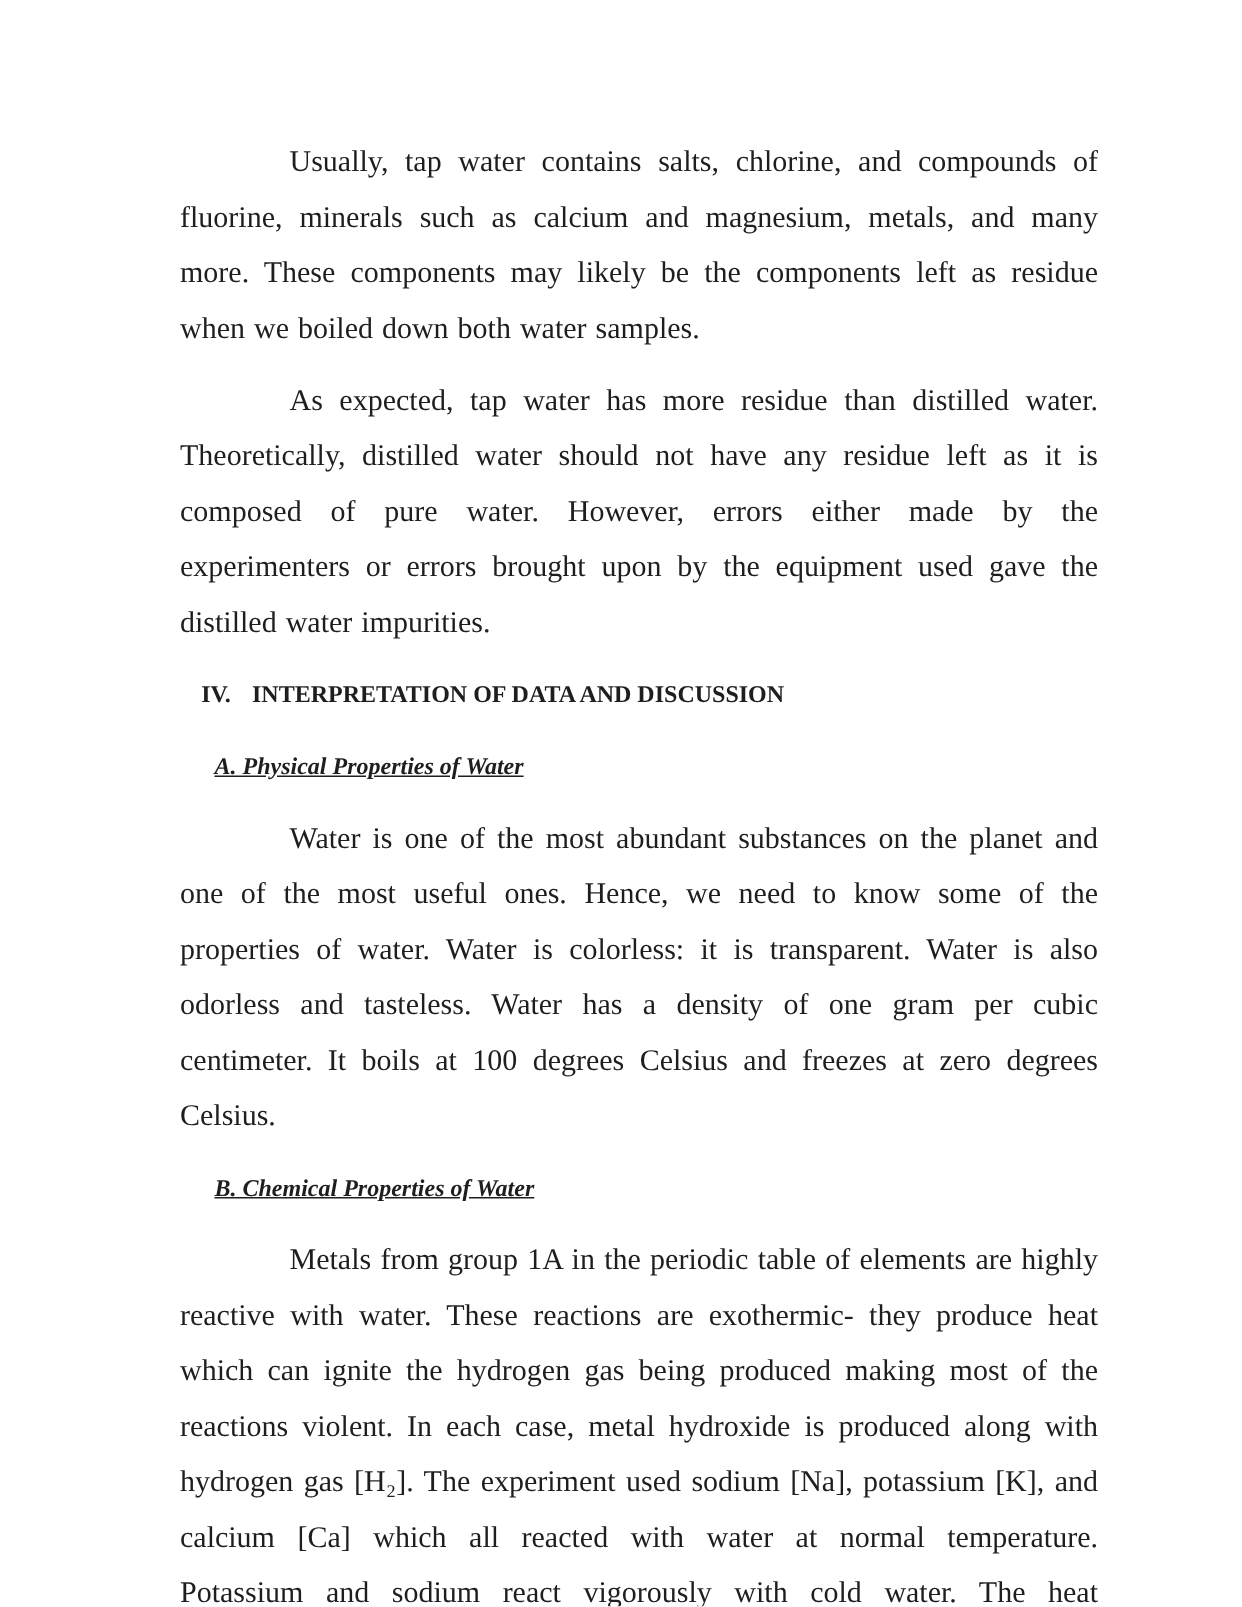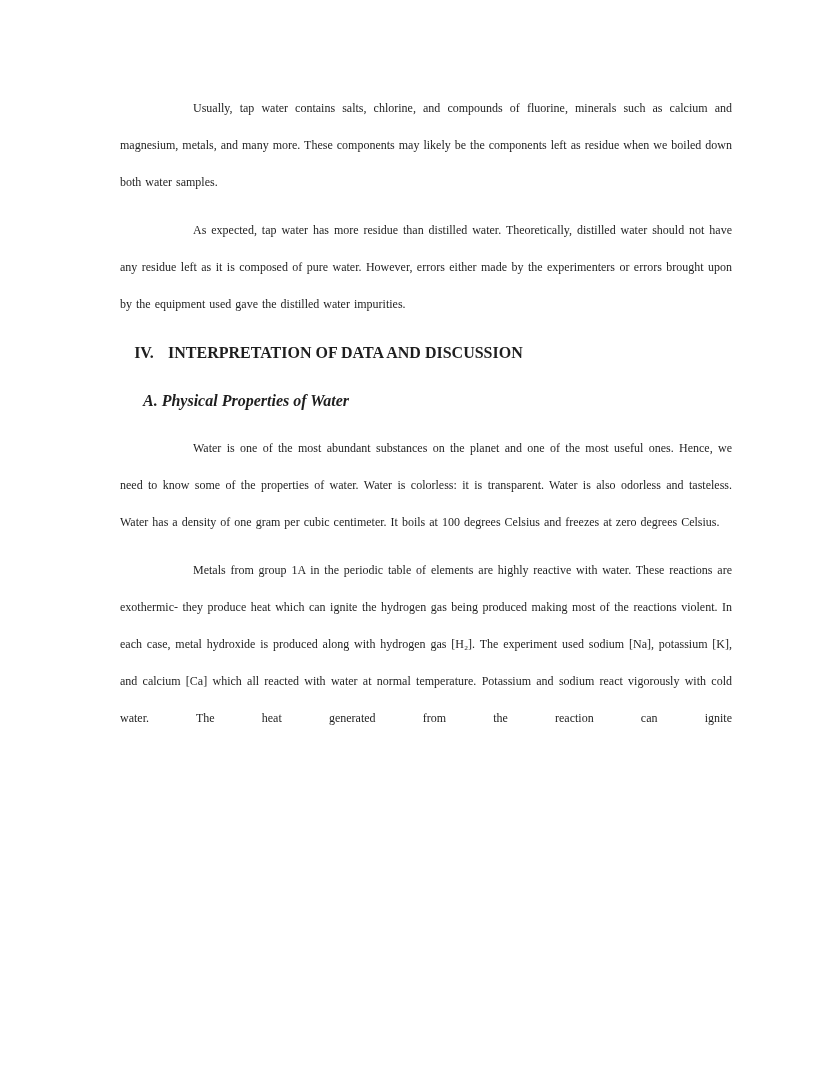--- a/index.html
+++ b/index.html
@@ -16,21 +16,21 @@
     font-family: "Liberation Serif", "DejaVu Serif", serif;
     color: #1e1e1e;
   }
   .content {
     position: absolute;
     left: 120px;
     top: 90px;
     width: 612px;
   }
   .body-para {
-    font-size: 12px;
+    font-size: 20px;
     line-height: 37px;
     margin: 0 0 11px 0;
     text-align: justify;
     text-justify: inter-word;
     text-indent: 73px;
     word-spacing: 1px;
   }
   .body-para.cutoff {
     text-align-last: justify;
     font-family: Liberation Serif, serif;
@@ -46,20 +46,21 @@
   .heading-main .sec-num {
     flex: none;
     width: 48px;
   }
   .heading-sub {
     font-size: 16px;
     line-height: 37px;
     font-weight: 700;
     font-style: italic;
     margin: 0 0 11px 23px;
+    text-decoration: underline;
   }
   .heading-sub2 {
     font-size: 16px;
     line-height: 37px;
     font-weight: 700;
     font-style: italic;
     margin: 0 0 11px 48px;
   }
 </style>
 </head>
@@ -74,18 +75,19 @@
 
     <h2 class="heading-main">
       <span class="sec-num">IV.</span>
       <span class="sec-title">INTERPRETATION OF DATA AND DISCUSSION</span>
     </h2>
 
     <h3 class="heading-sub">A. Physical Properties of Water</h3>
 
     <p class="body-para">Water is one of the most abundant substances on the planet and one of the most useful ones. Hence, we need to know some of the properties of water. Water is colorless: it is transparent. Water is also odorless and tasteless. Water has a density of one gram per cubic centimeter. It boils at 100 degrees Celsius and freezes at zero degrees Celsius.</p>
 
+    <h3 class="heading-sub">B. Chemical Properties of Water</h3>
 
 
     <p class="body-para cutoff">Metals from group 1A in the periodic table of elements are highly reactive with water. These reactions are exothermic- they produce heat which can ignite the hydrogen gas being produced making most of the reactions violent. In each case, metal hydroxide is produced along with hydrogen gas [H₂]. The experiment used sodium [Na], potassium [K], and calcium [Ca] which all reacted with water at normal temperature. Potassium and sodium react vigorously with cold water. The heat generated from the reaction can ignite</p>
 
   </div>
 </div>
 
 </body></html>

